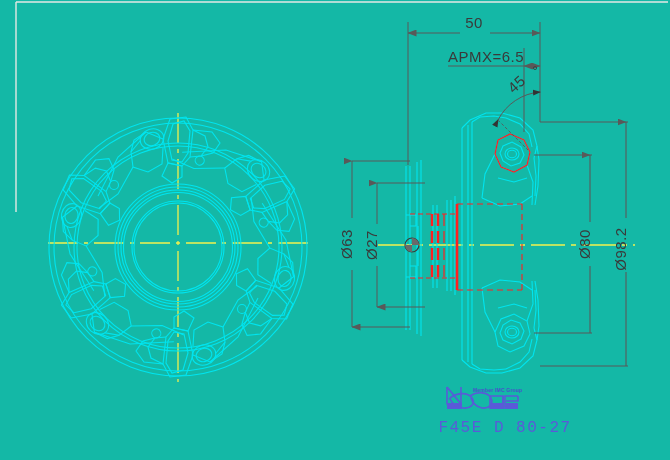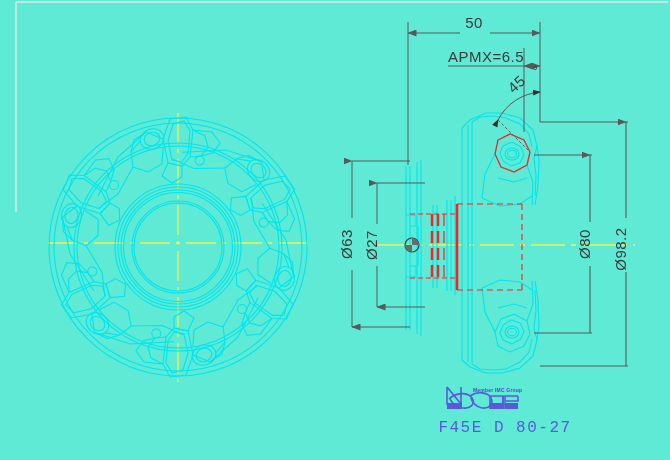--- a/index.html
+++ b/index.html
@@ -10,21 +10,21 @@
   body {
     width: 670px;
     height: 460px;
     overflow: hidden;
     font-family: "Liberation Sans", sans-serif;
   }
   #stage {
     position: relative;
     width: 670px;
     height: 460px;
-    background: #5eead4;
+    background: #14b8a6;
   }
   #drawing-svg {
     position: absolute;
     left: 0;
     top: 0;
     width: 670px;
     height: 460px;
   }
   .dim-text {
     font-family: "Liberation Sans", sans-serif;

